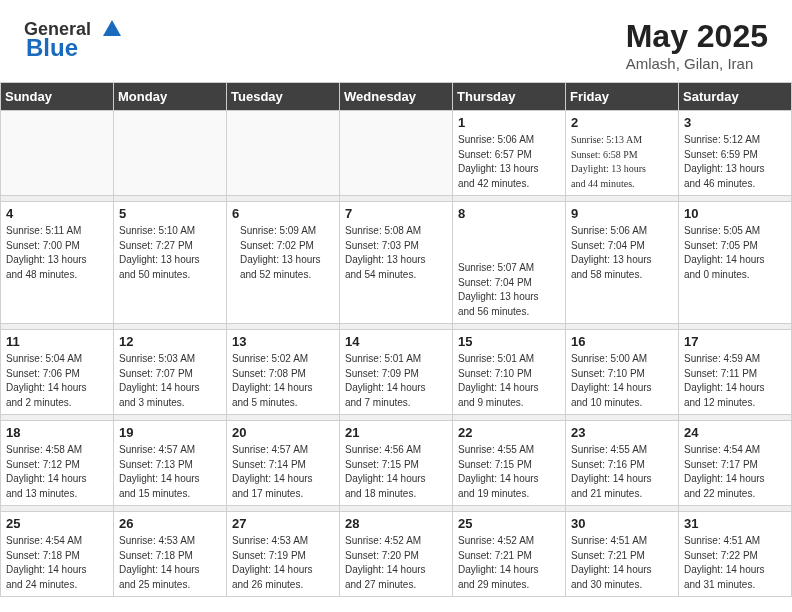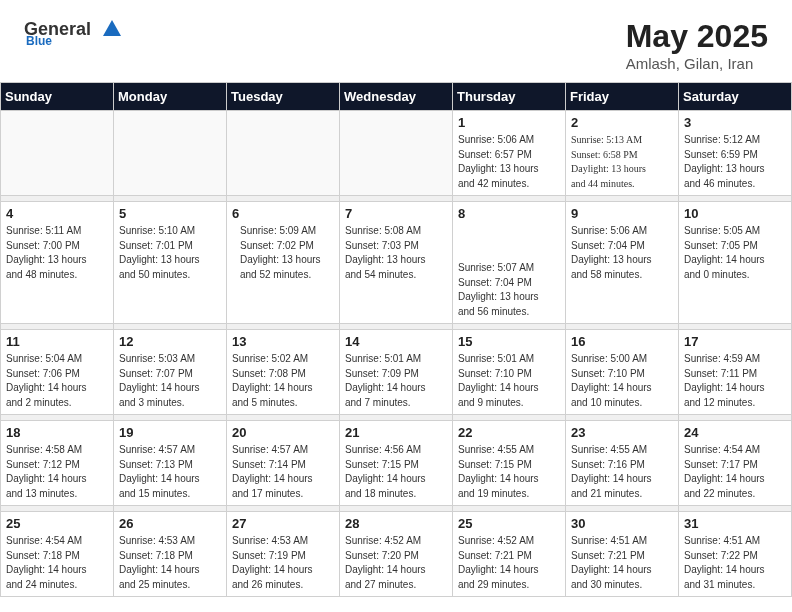--- a/index.html
+++ b/index.html
@@ -26,21 +26,21 @@
     .location {
       font-size: 15px;
       color: #555;
     }
     .calendar {
       width: 100%;
       border-collapse: collapse;
       margin: 0 0 10px 0;
     }
     .calendar th {
-      background: #0f172a;
+      background: #404040;
       color: #fff;
       font-size: 13px;
       font-weight: bold;
       padding: 6px 4px;
       text-align: left;
       border: 1px solid #ccc;
     }
     .calendar td {
       border: 1px solid #d0d0d0;
       vertical-align: top;
@@ -87,21 +87,21 @@
 <body>
 
 <div class="header">
   <div class="logo-wrapper">
     <div class="logo-line">
       <span style="font-size:18px;font-weight:bold;color:#333;">General</span>
       <svg width="22" height="22" viewBox="0 0 22 22" style="margin:0 2px;">
         <polygon points="11,2 20,18 2,18" fill="#1a6bbf"></polygon>
       </svg>
     </div>
-    <span style="font-size:12px;font-weight:bold;color:#1a6bbf;margin-top:-6px;margin-left:2px;">Blue</span>
+    <span style="font-size:24px;font-weight:bold;color:#1a6bbf;margin-top:-6px;margin-left:2px;">Blue</span>
   </div>
   <div class="title-block">
     <div class="month-year">May 2025</div>
     <div class="location">Amlash, Gilan, Iran</div>
   </div>
 </div>
 
 <table class="calendar">
   <thead>
     <tr>
@@ -155,21 +155,21 @@
         <td>
           <span class="day-num">4</span>
           <div class="day-info" style="white-space: pre-line;">Sunrise: 5:11 AM
 Sunset: 7:00 PM
 Daylight: 13 hours
 and 48 minutes.</div>
         </td>
         <td>
           <span class="day-num">5</span>
           <div class="day-info" style="white-space: pre-line;">Sunrise: 5:10 AM
-Sunset: 7:01 PM
+Sunset: 7:27 PM
 Daylight: 13 hours
 and 50 minutes.</div>
         </td>
         <td>
           <span class="day-num">6</span>
           <div class="day-info" style="white-space: pre-line; margin-left: 8px;">Sunrise: 5:09 AM
 Sunset: 7:02 PM
 Daylight: 13 hours
 and 52 minutes.</div>
         </td>

